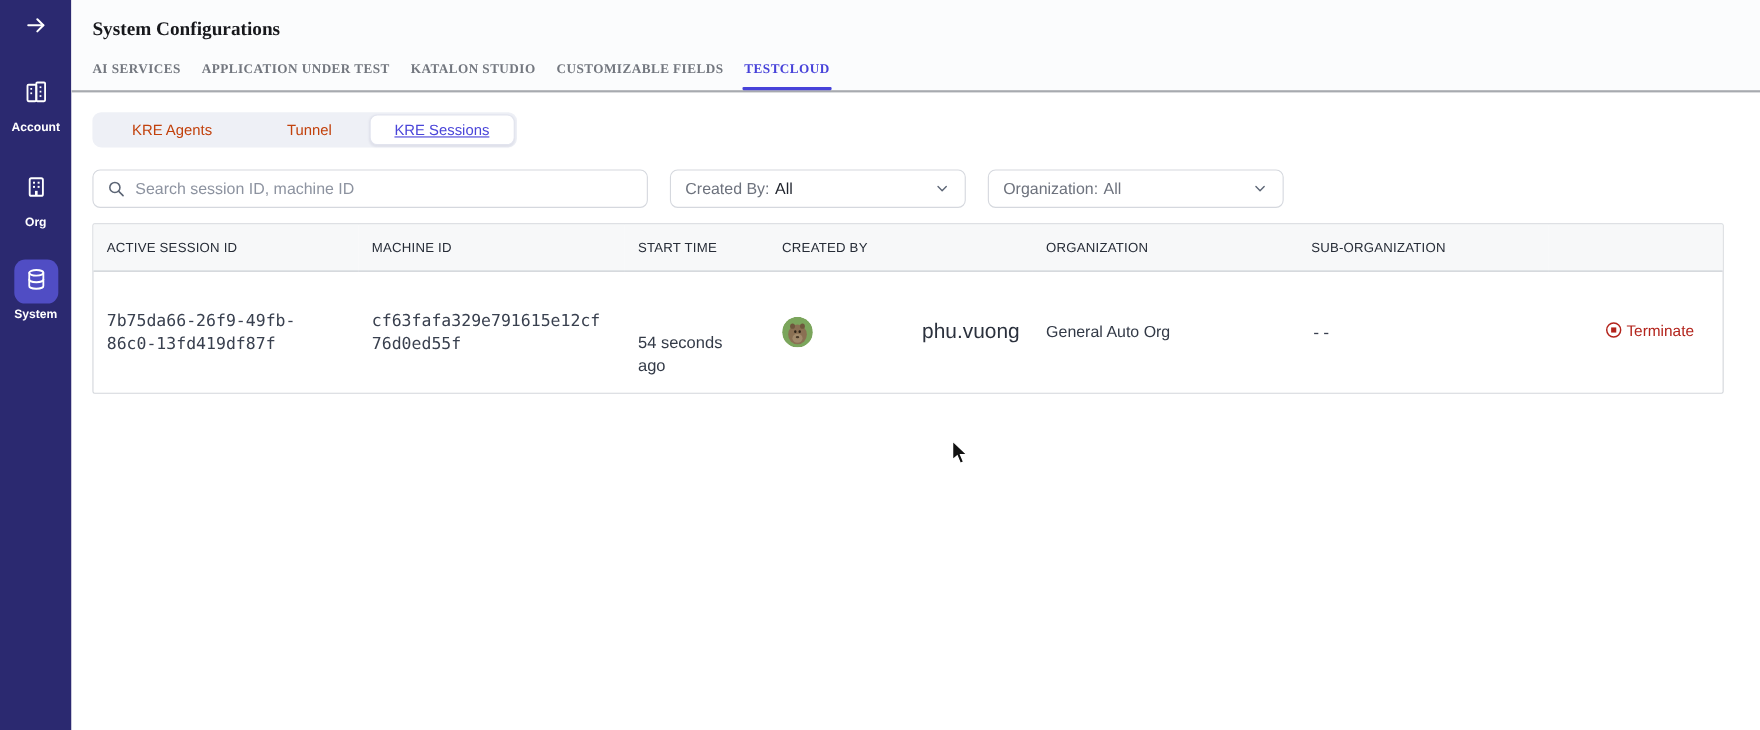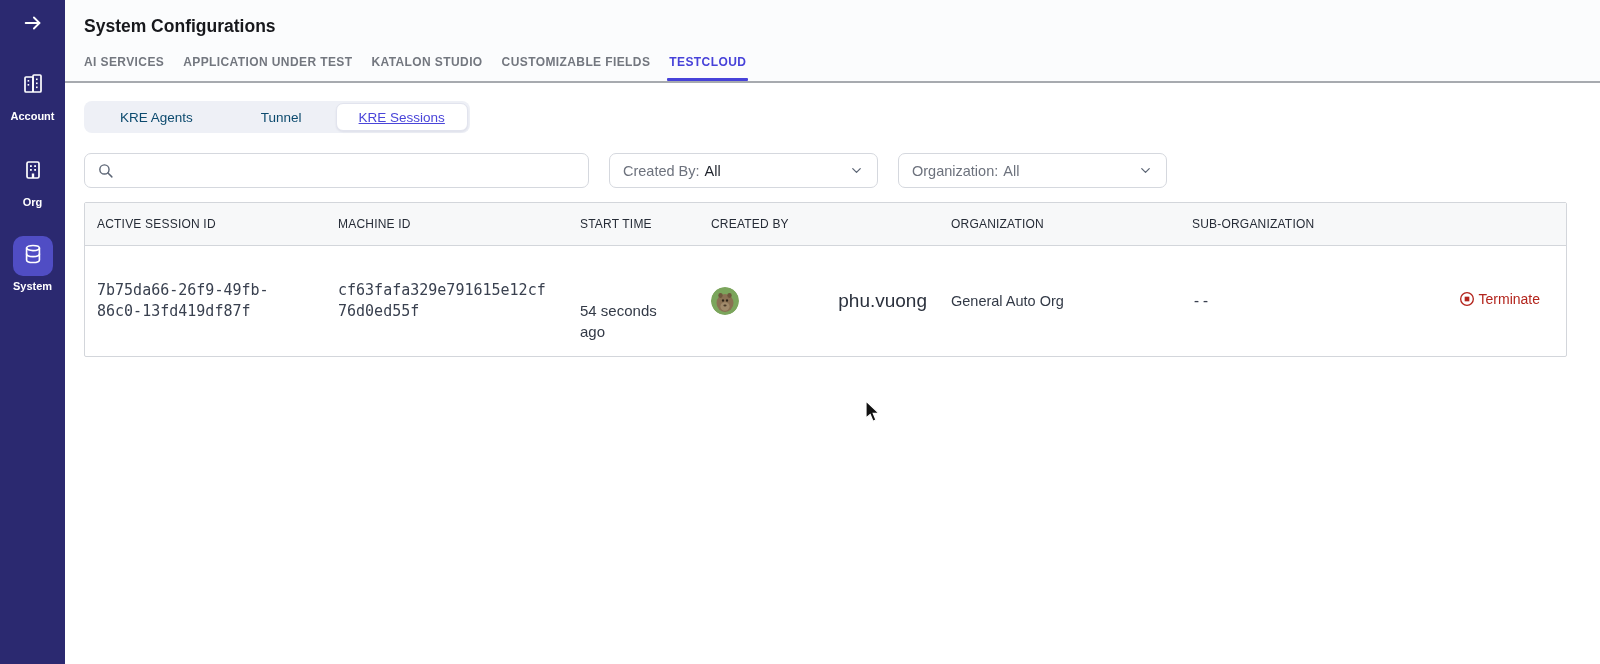--- a/index.html
+++ b/index.html
@@ -17,35 +17,35 @@
   .nav-item .icon-box { width:40px; height:40px; border-radius:10px;
     display:flex; align-items:center; justify-content:center; }
   .nav-item.active .icon-box { background:#504dc4; }
   .nav-item .nav-label { color:#ffffff; font-size:11px; font-weight:700; margin-top:4px; }
   .nav-item.acct { margin-top:18px; }
   .nav-item.org  { margin-top:30px; }
   .nav-item.sys  { margin-top:28px; }
 
   
   .main { flex:1; display:flex; flex-direction:column; background:#fff; }
-  .topband { background:#fbfcfd; padding:0 10px 0 19px; border-bottom:2px solid #a7aaaf; }
+  .topband { background:#fbfcfd; padding:0 10px 0 19px; border-bottom:2px solid #a7aaaf;font-family:Liberation Serif, serif; }
   .page-title { font-size:17.5px; font-weight:700; color:#17181c; padding:16px 0 18px 0; }
   .tabs { display:flex; gap:19px; }
   .tab { font-size:12px; font-weight:700; letter-spacing:.4px; color:#73777f;
     padding-bottom:12px; cursor:pointer; text-transform:uppercase; position:relative; }
   .tab.active { color:#4742d9; }
   .tab.active::after { content:""; position:absolute; left:-2px; right:-2px; bottom:0;
     height:3px; background:#4742d9; border-radius:1px; }
 
   .content { padding:18px 0 0 19px; }
 
   
   .segmented { display:inline-flex; align-items:center; background:#eef0f6;
     border-radius:8px; padding:2px; height:32px; }
-  .seg-item { font-size:13.5px; color:#0c4a6e; padding:0 34px; height:28px;
+  .seg-item { font-size:13.5px; color:#c2410c; padding:0 34px; height:28px;
     display:flex; align-items:center; cursor:pointer; border-radius:7px; white-space:nowrap; }
   .seg-item.active { background:#ffffff; color:#4a45d9; font-weight:500;
     border:1px solid #e2e4ee; box-shadow:0 1px 2px rgba(40,40,90,.08); padding:0 22px;text-decoration:underline; }
 
   
   .filters { display:flex; gap:20px; margin-top:20px; }
   .searchbox { width:505px; height:35px; border:1px solid #d5d8de; border-radius:7px;
     display:flex; align-items:center; padding:0 12px; background:#fff; }
   .searchbox input { border:none; outline:none; flex:1; font-size:14.5px; margin-left:9px;
     font-family:"Liberation Sans", sans-serif; color:#2a2f3a; background:transparent; }
@@ -165,20 +165,21 @@
       </div>
 
       <div class="filters">
         <div class="searchbox">
           <span style="display:flex;">
             <svg width="17" height="17" viewBox="0 0 24 24" fill="none" stroke="#5c6575" stroke-width="2" stroke-linecap="round">
                 <circle cx="10.5" cy="10.5" r="6.5"></circle>
                 <line x1="15.5" y1="15.5" x2="21" y2="21"></line>
               </svg>
           </span>
+          <input type="text" placeholder="Search session ID, machine ID" style="">
         </div>
 
         <div class="dropdown">
           <span class="dd-label">Created By:</span>
           <span class="dd-value">All</span>
           <span class="chev">
             <svg width="15" height="15" viewBox="0 0 24 24" fill="none" stroke="#5c6575" stroke-width="2" stroke-linecap="round" stroke-linejoin="round">
                 <polyline points="6 9 12 15 18 9"></polyline>
               </svg>
           </span>

